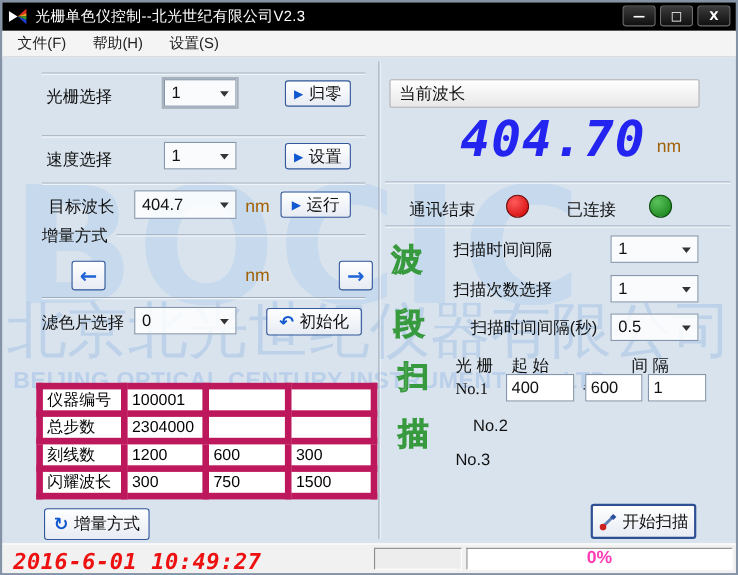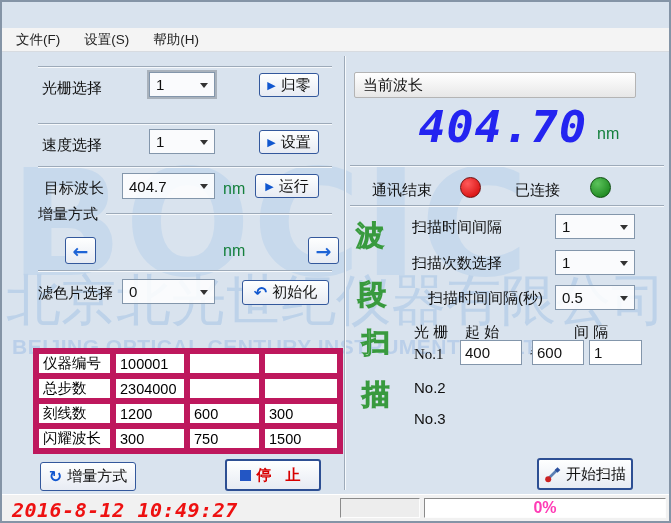--- a/index.html
+++ b/index.html
@@ -100,32 +100,47 @@
   .scaninput { background:#fff; border:1px solid #8396ab; font-size:15px;
     color:#111; padding:0 4px; font-family:"Liberation Sans","DejaVu Sans",sans-serif; }
 
   
   .statusbar { position:absolute; left:0; top:492px; width:667px; height:27px;
     background:#f1f1f1; border-top:1px solid #fff; z-index:2; }
   .sunken { border:1px solid; border-color:#8b8b8b #fdfdfd #fdfdfd #8b8b8b; }
   .progress { background:#fff; display:flex; align-items:center; justify-content:center;
     font-size:16px; font-weight:bold; color:#ff3bb5; }
 
-  .unit { font-size:16px; color:#15803d; }
+  .unit { font-size:16px; color:#a16207; }
 </style>
 </head>
 <body>
 
 <div id="window">
 
+  <div class="titlebar">
+    <svg class="app-icon" viewBox="0 0 17 16">
+      <polygon points="0,3 8,8 0,13" fill="#ffffff"></polygon>
+      <polygon points="16,1 8,8 16,5" fill="#e03020"></polygon>
+      <polygon points="16,5 8,8 16,8" fill="#f0a020"></polygon>
+      <polygon points="16,8 8,8 16,11" fill="#30a030"></polygon>
+      <polygon points="16,11 8,8 16,15" fill="#2040d0"></polygon>
+    </svg>
+    <span class="title-text">光栅单色仪控制--北光世纪有限公司V2.3</span>
+    <div class="winbtns">
+      <div class="winbtn">—</div>
+      <div class="winbtn">□</div>
+      <div class="winbtn">X</div>
+    </div>
+  </div>
 
   <div class="menubar">
     <span class="menu-item">文件(F)</span>
+    <span class="menu-item">帮助(H)</span>
     <span class="menu-item">设置(S)</span>
-    <span class="menu-item">帮助(H)</span>
   </div>
 
   <div class="wm wm-logo">BOCIC</div>
   <div class="wm wm-cn">北京北光世纪仪器有限公司</div>
   <div class="wm wm-en">BEIJING OPTICAL CENTURY INSTRUMENT CO.,LTD.</div>
 
   <div class="hsep" style="left:36px; top:64px; width:294px;"></div>
 
   <span class="ctl lbl" style="left:40px; top:77px;">光栅选择</span>
   <div class="ctl combo focused" style="left:147px; top:70px; width:66px; height:25px;">
@@ -212,24 +227,20 @@
       <td>750</td>
       <td>1500</td>
     </tr>
   </tbody>
     </table>
 
   <div class="ctl btn" style="left:38px; top:460px; width:96px; height:29px;">
     <span class="curve-icon">↻</span>
     <span>增量方式</span>
   </div>
-  <div class="ctl btn heavy" style="left:223px; top:457px; width:96px; height:32px;">
-    <span class="stop-square"></span>
-    <span class="stop-text">停 止</span>
-  </div>
 
   <div class="vsep" style="left:342px; top:54px; height:434px;"></div>
 
   <div class="ctl panelbar" style="left:352px; top:70px; width:282px; height:26px;">
     <span>当前波长</span>
   </div>
 
   <div class="ctl seg wavelength" style="left:400px; top:98px; width:185px; text-align:right;"><span>404.70</span></div>
   <span class="ctl unit" style="left:595px; top:123px;">nm</span>
 
@@ -268,33 +279,33 @@
   <span class="ctl lbl" style="left:412px; top:321px;">光 栅</span>
   <span class="ctl lbl" style="left:463px; top:321px;">起 始</span>
   <span class="ctl lbl" style="left:528px; top:338px;font-style:italic;">终 止</span>
   <span class="ctl lbl" style="left:572px; top:321px;">间 隔</span>
 
   <span class="ctl lbl" style="left:412px; top:344px;font-family:Liberation Serif, serif;">No.1</span>
   <input class="ctl scaninput" readonly="" style="left: 458px; top: 338px; width: 62px; height: 25px;" value="400">
   <input class="ctl scaninput" readonly="" style="left: 530px; top: 338px; width: 52px; height: 25px;" value="600">
   <input class="ctl scaninput" readonly="" style="left: 587px; top: 338px; width: 53px; height: 25px;" value="1">
 
-  <span class="ctl lbl" style="left:412px; top:377px;text-align:right;">No.2</span>
+  <span class="ctl lbl" style="left:428px; top:377px;text-align:right;">No.2</span>
   <span class="ctl lbl" style="left:412px; top:408px;">No.3</span>
 
   <div class="ctl btn heavy" style="left:535px; top:456px; width:96px; height:32px;">
     <svg width="17" height="17" viewBox="0 0 17 17">
       <line x1="5" y1="12" x2="13" y2="4" stroke="#5b7fb4" stroke-width="2.6"></line>
       <rect x="11.5" y="2" width="4" height="4" fill="#2a4f9e" transform="rotate(45 13.5 4)"></rect>
       <circle cx="4.2" cy="13.2" r="3" fill="#cc2222"></circle>
     </svg>
     <span>开始扫描</span>
   </div>
 
   <div class="statusbar">
-    <span class="seg clock" style="position:absolute; left:10px; top:3px;">2016-8-12 10:49:27</span>
+    <span class="seg clock" style="position:absolute; left:10px; top:3px;">2016-6-01 10:49:27</span>
     <div class="sunken" style="position:absolute; left:338px; top:3px; width:80px; height:20px; background:#ededed;"></div>
     <div class="sunken progress" style="position:absolute; left:422px; top:3px; width:242px; height:20px;">
       <span>0%</span>
     </div>
   </div>
 
 </div>
 
 </body></html>

